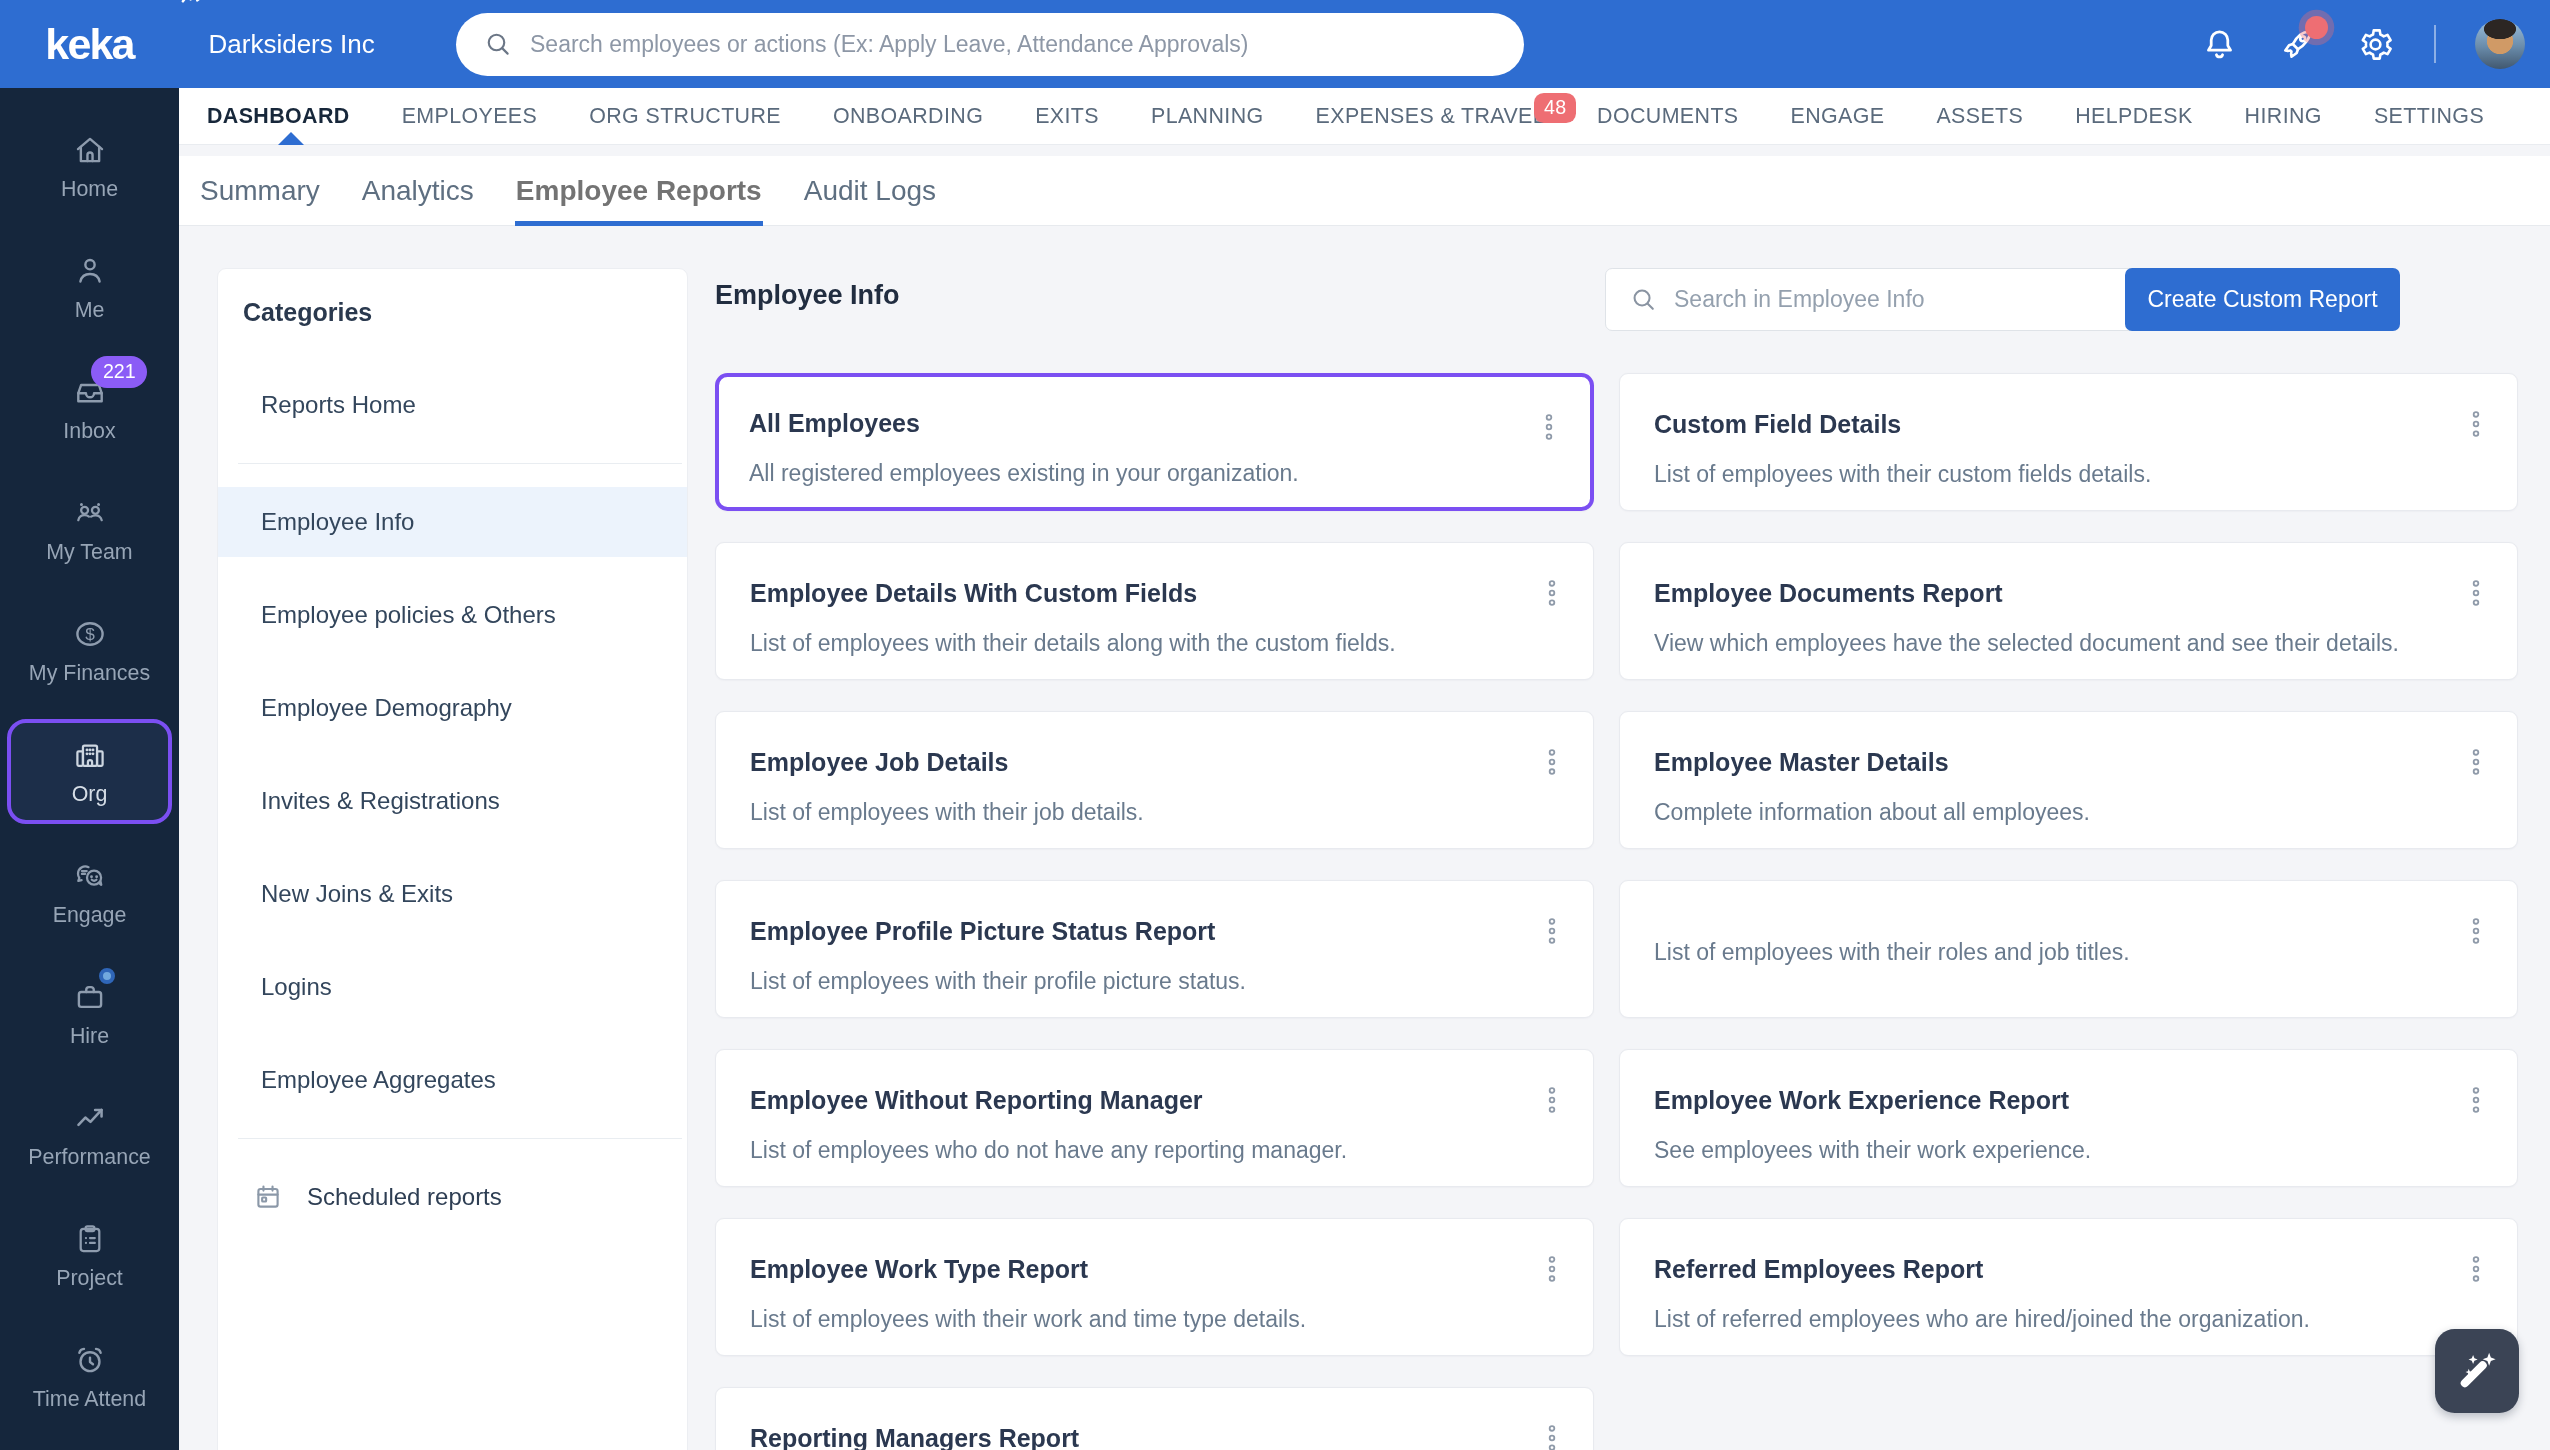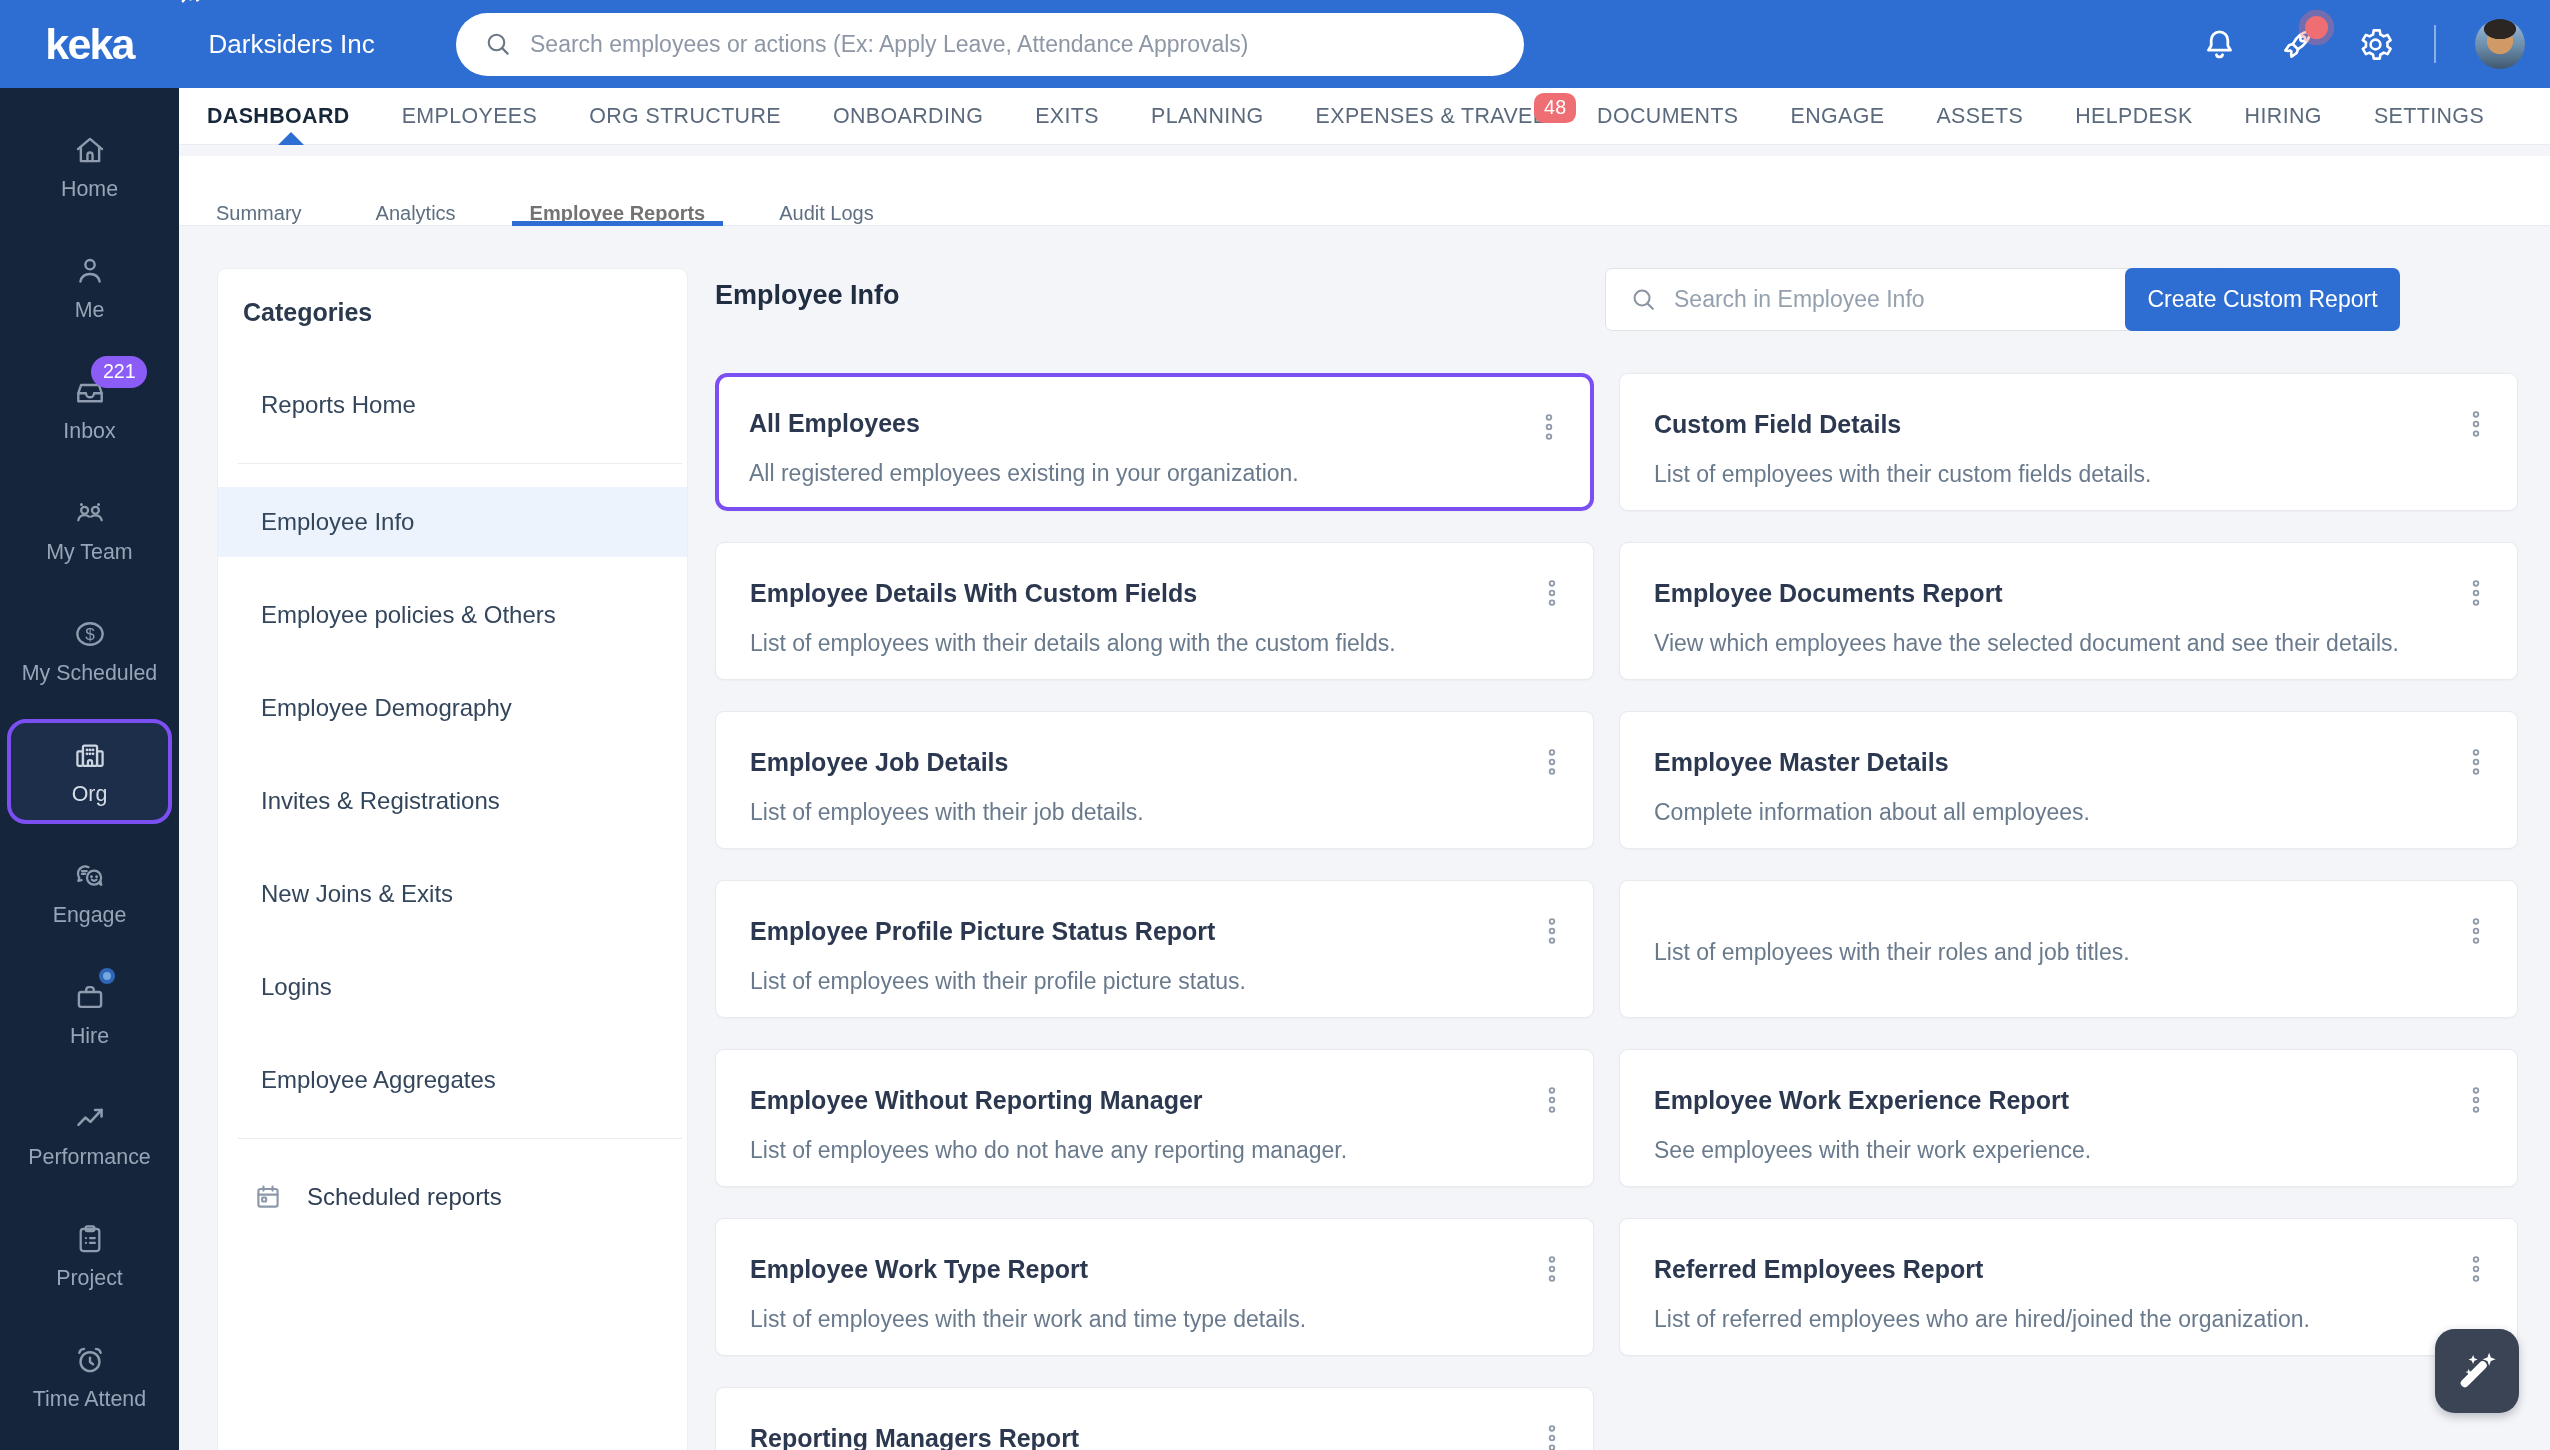--- a/index.html
+++ b/index.html
@@ -42,21 +42,21 @@
   }
   
   .navbar { position:absolute; left:179px; top:88px; right:0; height:57px; background:#fff; border-bottom:0.9px solid #e9ecf0; display:flex; align-items:center; padding-left:28px; z-index:9; }
   .nav-tab { position:relative; height:100%; display:flex; align-items:center; padding:0 26px; font-size:21.4px; letter-spacing:0.4px; color:#5a6a7c; font-weight:500; cursor:pointer; white-space:nowrap; }
   .nav-tab:first-child { padding-left:0; }
   .nav-tab.active { color:#17273a; font-weight:700; }
   .nav-tab.active::after { content:""; position:absolute; bottom:-0.9px; left:50%; transform:translateX(-50%); border-left:13.4px solid transparent; border-right:13.4px solid transparent; border-bottom:13.4px solid #2e6dd1; }
   .nav-badge { position:absolute; top:4.5px; right:-5.4px; background:#ee6e73; color:#fff; font-size:19.7px; line-height:1; padding:5.4px 9.8px; border-radius:9.8px; font-weight:500; }
   
   .subnav { position:absolute; left:179px; top:156px; right:0; height:70px; background:#fff; border-bottom:0.9px solid #e7eaee; display:flex; align-items:center; z-index:8; }
-  .sub-tab { position:relative; height:100%; display:flex; align-items:flex-end; padding:0 37px; font-size:20px; color:#5e6f81; cursor:pointer; }
+  .sub-tab { position:relative; height:100%; display:flex; align-items:center; padding:0 21px; font-size:28px; color:#5e6f81; cursor:pointer; }
   .sub-tab.active { color:#737373; font-weight:700; }
   .sub-tab.active::after { content:""; position:absolute; bottom:-0.9px; left:19.7px; right:19.7px; height:5.4px; background:#2e6dd1; }
   
   .content { position:absolute; left:179px; top:226px; right:0; bottom:0; background:#f4f5f8; overflow:hidden; }
   .cat-panel { position:absolute; left:38px; top:42px; width:471px; bottom:-9px; background:#fff; border:0.9px solid #eceef2; border-radius:9px; }
   .cat-title { margin:29px 0 0 25px; font-size:25px; font-weight:700; color:#2a394e; }
   .cat-list { margin-top:43px; }
   .cat-item { height:70px; margin-bottom:23px; display:flex; align-items:center; padding-left:43px; font-size:24px; color:#33465c; cursor:pointer; }
   .cat-item.selected { background:#ecf3fc; }
   .cat-divider { height:0.9px; background:#e9edf1; margin:0 5.4px 23px 19.7px; }
@@ -210,21 +210,21 @@
     <div class="side-item">
       <svg viewBox="0 0 24 24">
           <use href="#i-team"></use>
         </svg>
       <span>My Team</span>
     </div>
     <div class="side-item">
       <svg viewBox="0 0 24 24">
           <use href="#i-dollar"></use>
         </svg>
-      <span>My Scheduled</span>
+      <span>My Finances</span>
     </div>
     <div class="side-item active">
       <svg viewBox="0 0 24 24">
           <use href="#i-building"></use>
         </svg>
       <span>Org</span>
     </div>
     <div class="side-item">
       <svg viewBox="0 0 24 24">
           <use href="#i-chat"></use>

